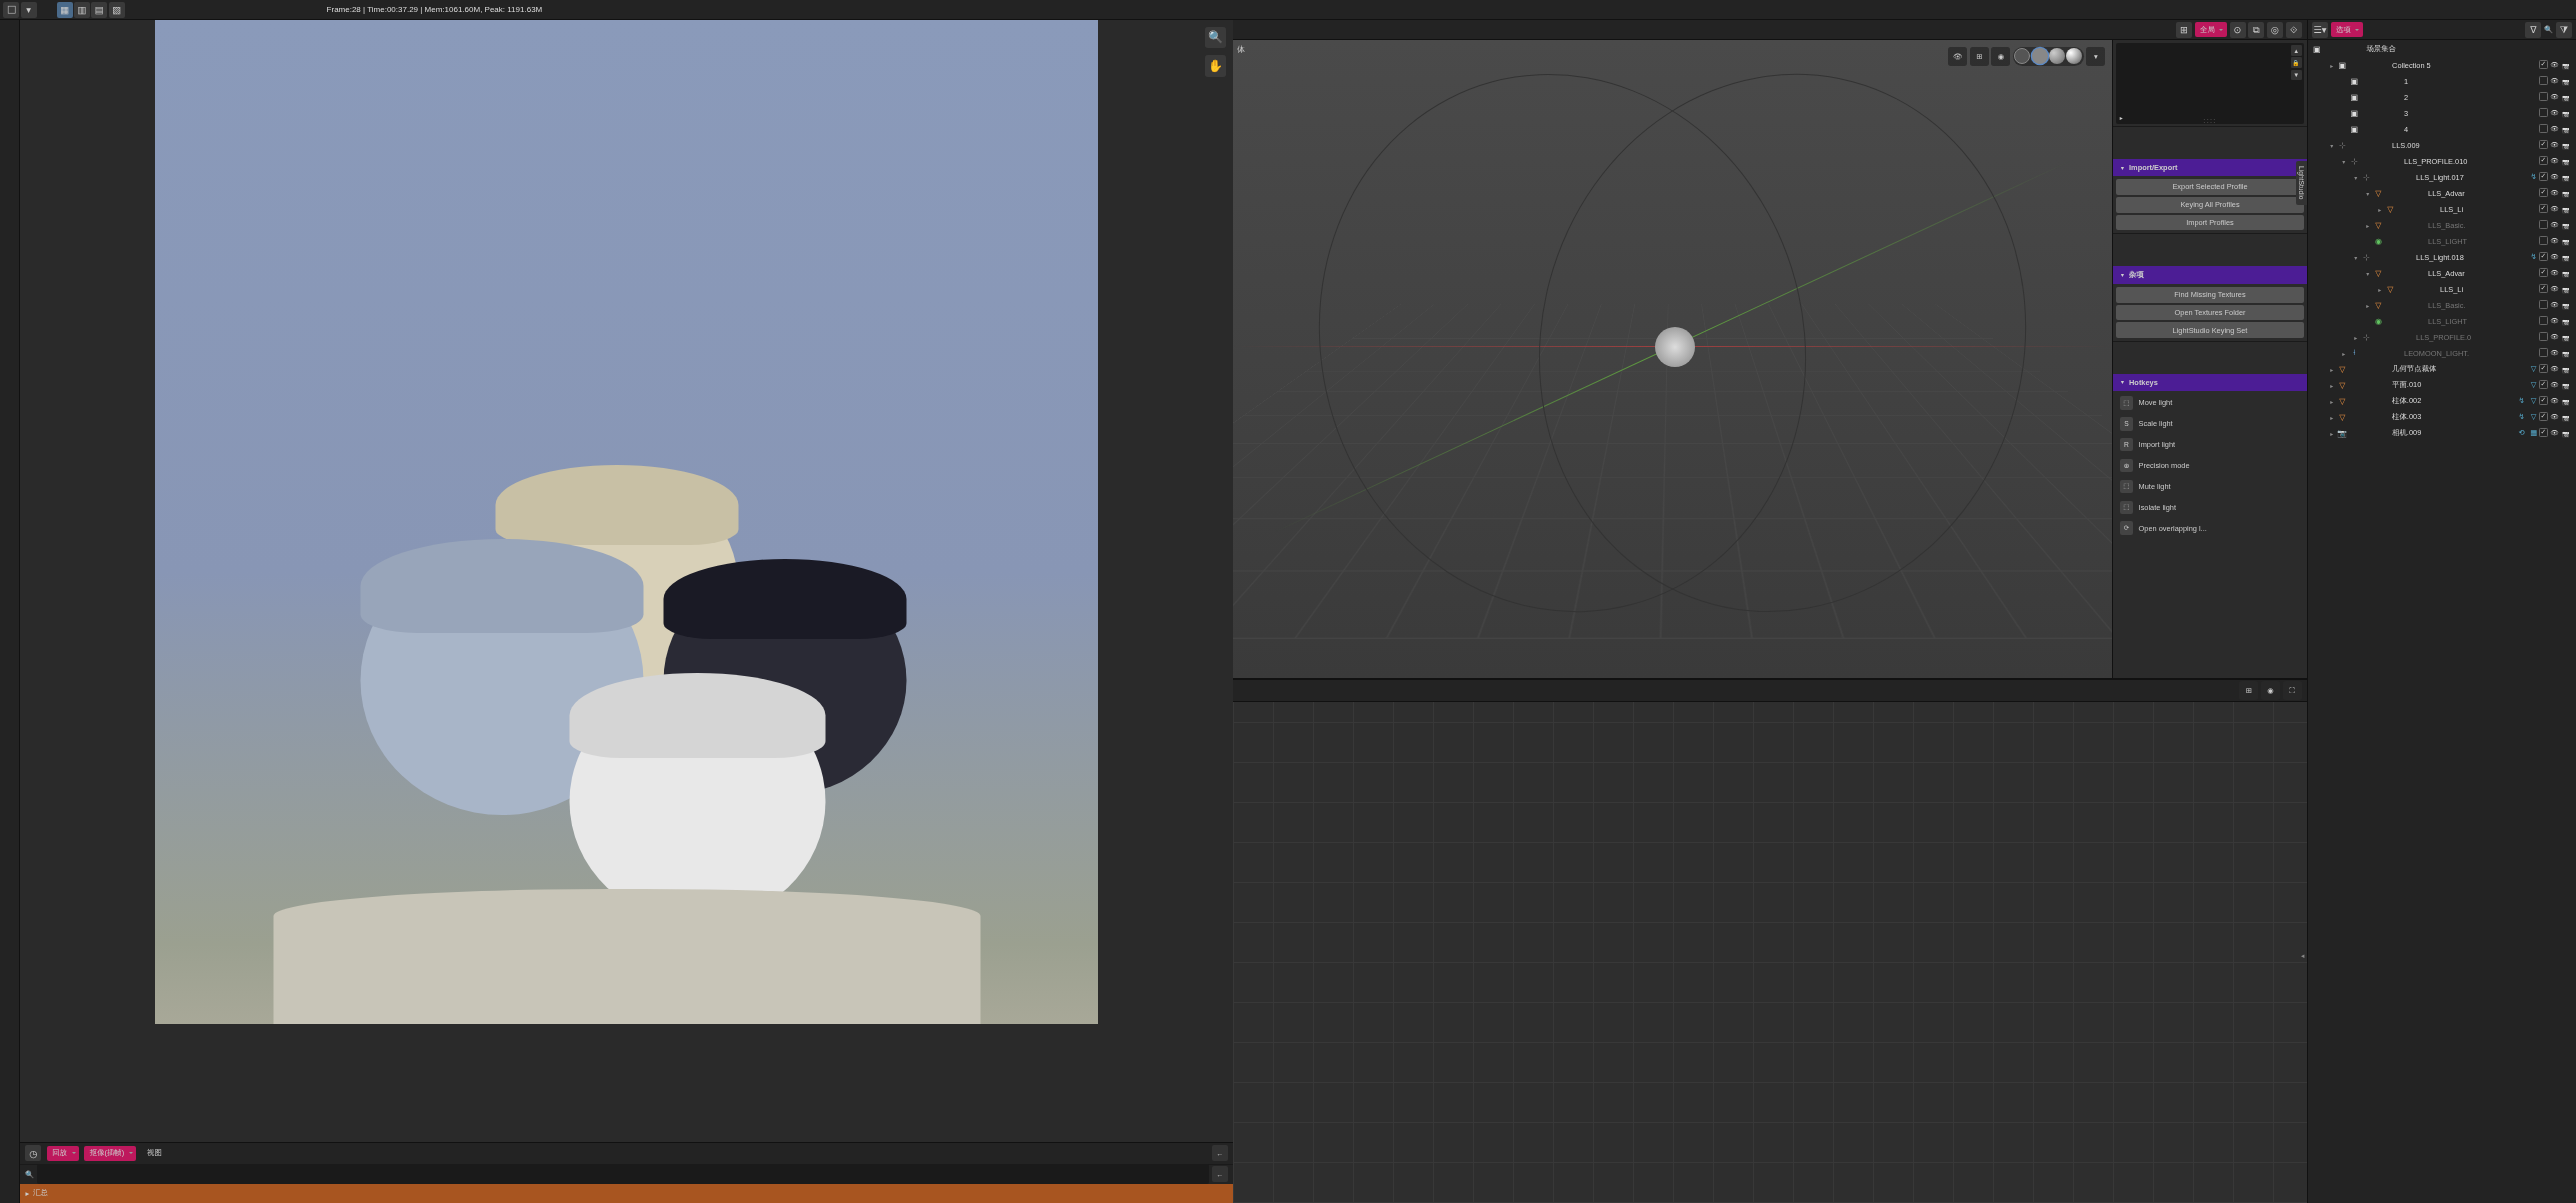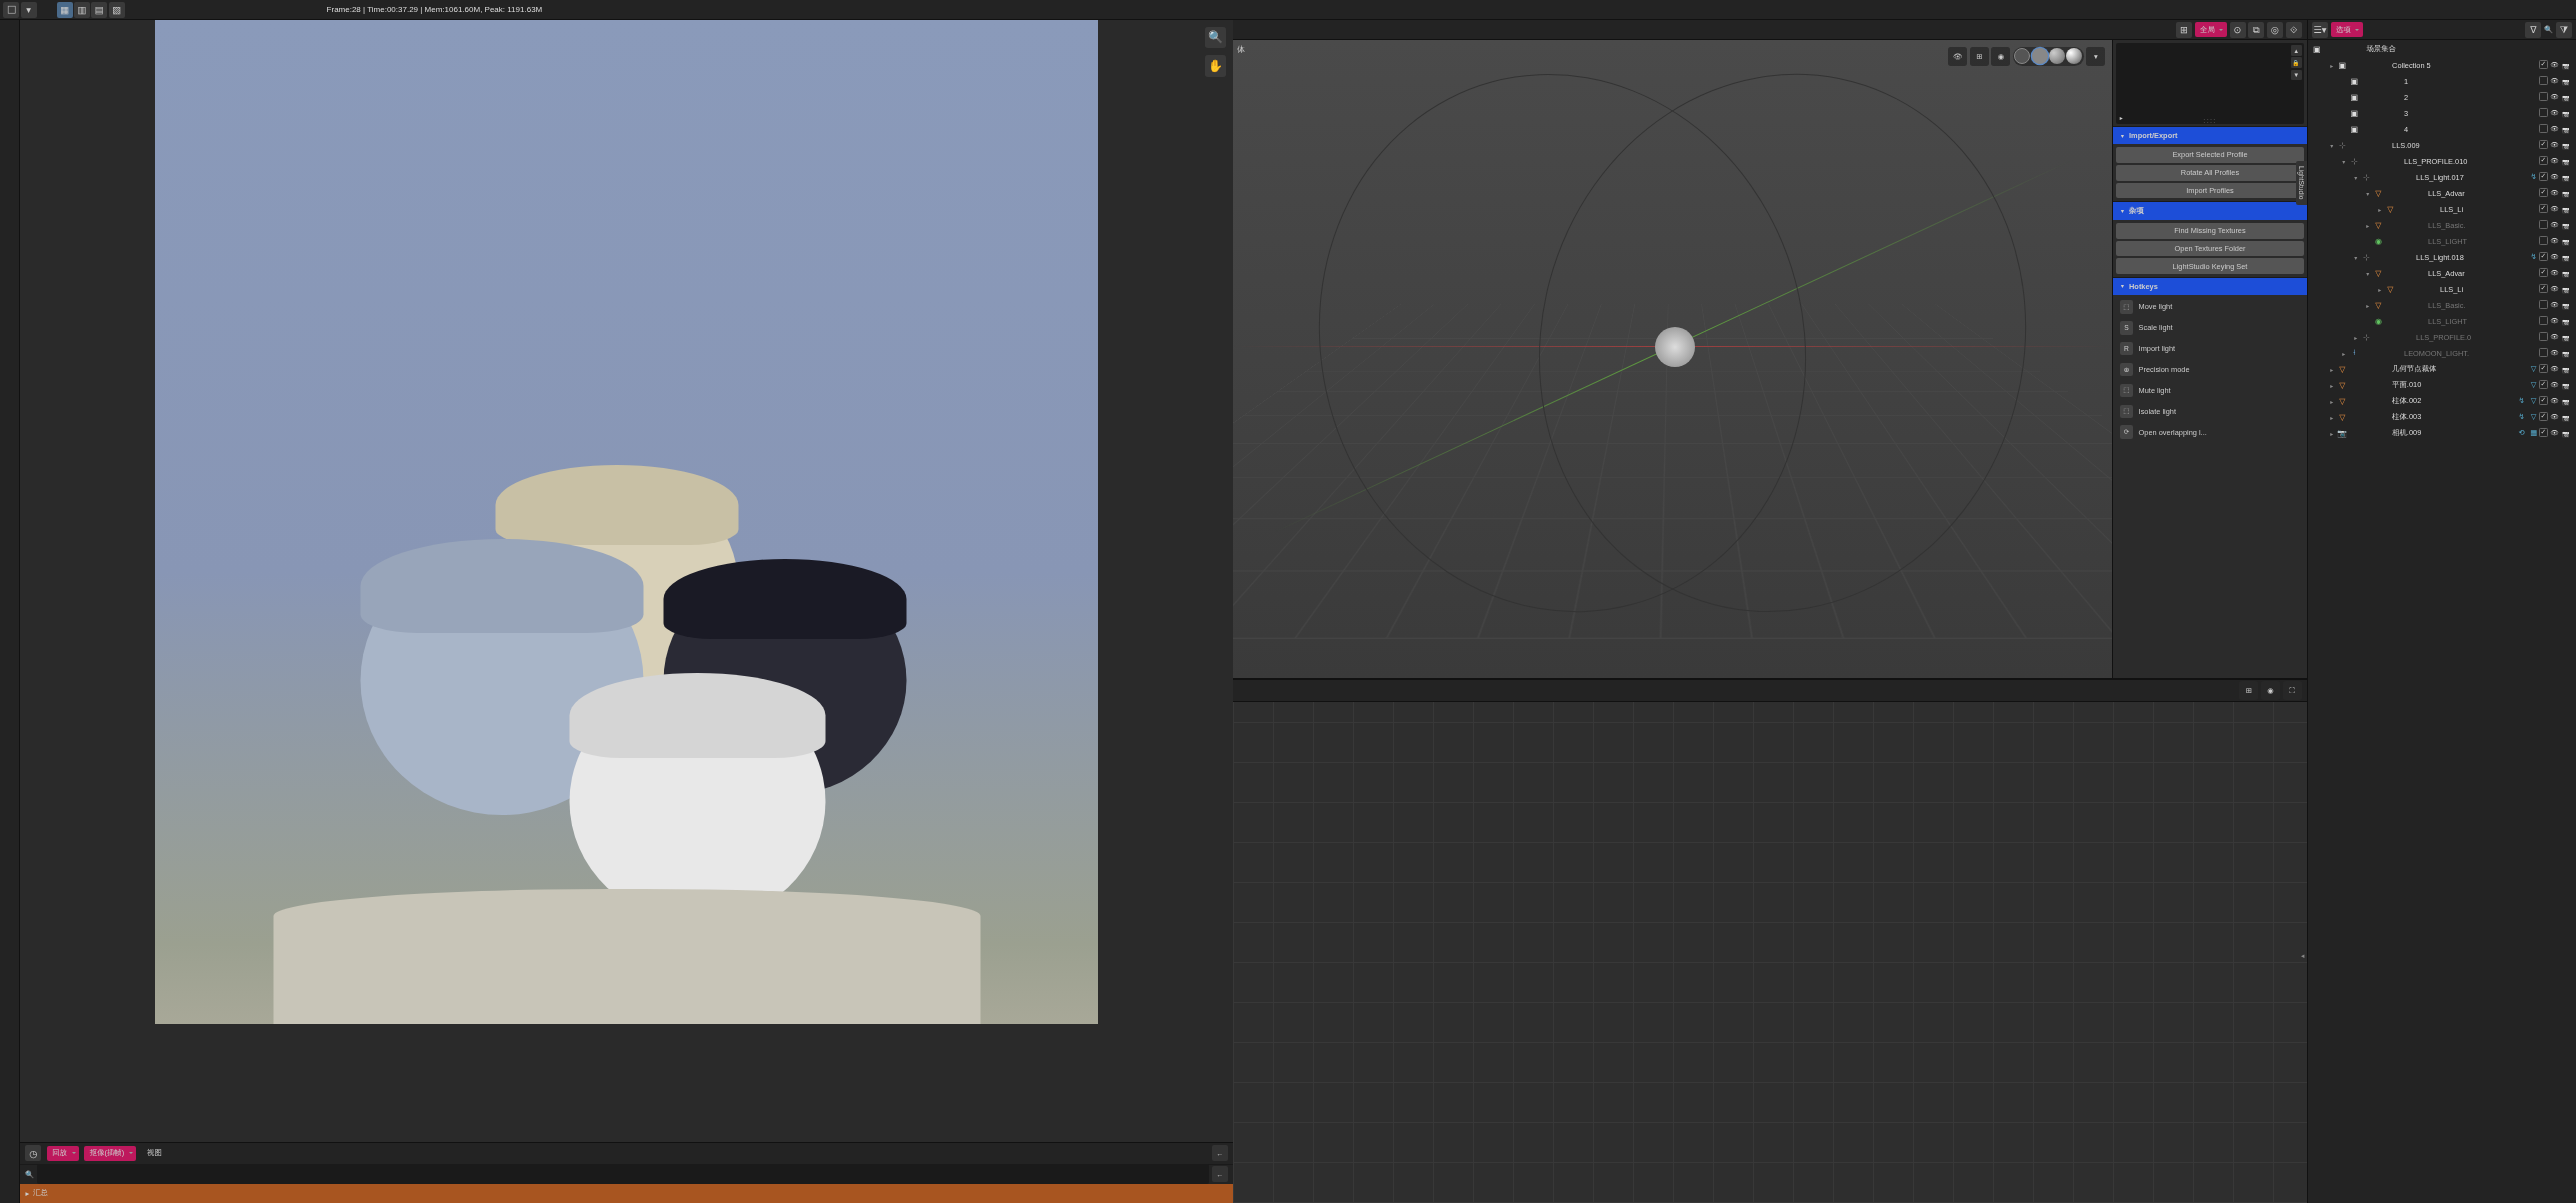--- a/index.html
+++ b/index.html
@@ -80,21 +80,21 @@
 
 .side-panel { width: 195px; background: #2b2b2b; display: flex; flex-direction: column; border-left: 0.7px solid #111; }
 .side-tab-vertical { position: absolute; right: 0; top: 121px; writing-mode: vertical-rl; background: #333; padding: 5.4px 2px; border-radius: 2px 0 0 2px; font-size: 6.7px; cursor: pointer; }
 .preview-box { height: 81px; background: #1a1a1a; margin: 2.7px; border-radius: 2px; position: relative; }
 .preview-handle { position: absolute; bottom: 0; left: 50%; transform: translateX(-50%); width: 40px; height: 6.7px; display: flex; align-items: center; justify-content: center; cursor: ns-resize; }
 .preview-handle::before { content: '::::'; color: #666; letter-spacing: 1.3px; }
 .preview-arrows { position: absolute; right: 2.7px; top: 2.7px; display: flex; flex-direction: column; gap: 1.3px; }
 .preview-arrows div { width: 10.8px; height: 10.8px; background: #333; border-radius: 1.3px; display: flex; align-items: center; justify-content: center; cursor: pointer; font-size: 6px; }
 
 .panel-section { border-top: 0.7px solid #1a1a1a; }
-.panel-header { padding: 4px 6.7px; background: #1d4ed8; cursor: pointer; display: flex; align-items: center; gap: 4px; font-weight: bold; }
+.panel-header { padding: 4px 6.7px; background: #4c1d95; cursor: pointer; display: flex; align-items: center; gap: 4px; font-weight: bold; margin-top: 32px; }
 .panel-header::before { content: '▼'; font-size: 5.4px; }
 .panel-body { padding: 2.7px; display: flex; flex-direction: column; gap: 2px; }
 .panel-btn { background: #555; padding: 3.4px; text-align: center; border-radius: 2px; cursor: pointer; }
 .hotkey-row { display: flex; align-items: center; gap: 5.4px; padding: 2.7px 4px; cursor: default; text-align: center; }
 .hotkey-icon { width: 13.5px; height: 13.5px; background: #444; border-radius: 2px; display: flex; align-items: center; justify-content: center; font-size: 6.7px; }
 
 
 .vp3d-lower { height: 525px; background: #2a2a2a; border-top: 2px solid #111; position: relative; }
 .vp3d-lower-header { height: 21.6px; background: #232323; display: flex; align-items: center; justify-content: flex-end; padding: 0 5.4px; gap: 2.7px; border-bottom: 0.7px solid #111; }
 .vp3d-lower-canvas { position: absolute; top: 21.6px; left: 0; right: 0; bottom: 0; background: #2e2e2e; }
@@ -244,21 +244,21 @@
               <div>▼</div>
             </div>
             <div class="preview-handle"></div>
             <div style="position:absolute;bottom:2.7px;left:4px;font-size:6px">▸</div>
           </div>
 
           <div class="panel-section">
             <div class="panel-header">Import/Export</div>
             <div class="panel-body">
               <div class="panel-btn">Export Selected Profile</div>
-              <div class="panel-btn">Rotate All Profiles</div>
+              <div class="panel-btn">Keying All Profiles</div>
               <div class="panel-btn">Import Profiles</div>
             </div>
           </div>
 
           <div class="panel-section">
             <div class="panel-header">杂项</div>
             <div class="panel-body">
               <div class="panel-btn">Find Missing Textures</div>
               <div class="panel-btn">Open Textures Folder</div>
               <div class="panel-btn">LightStudio Keying Set</div>

